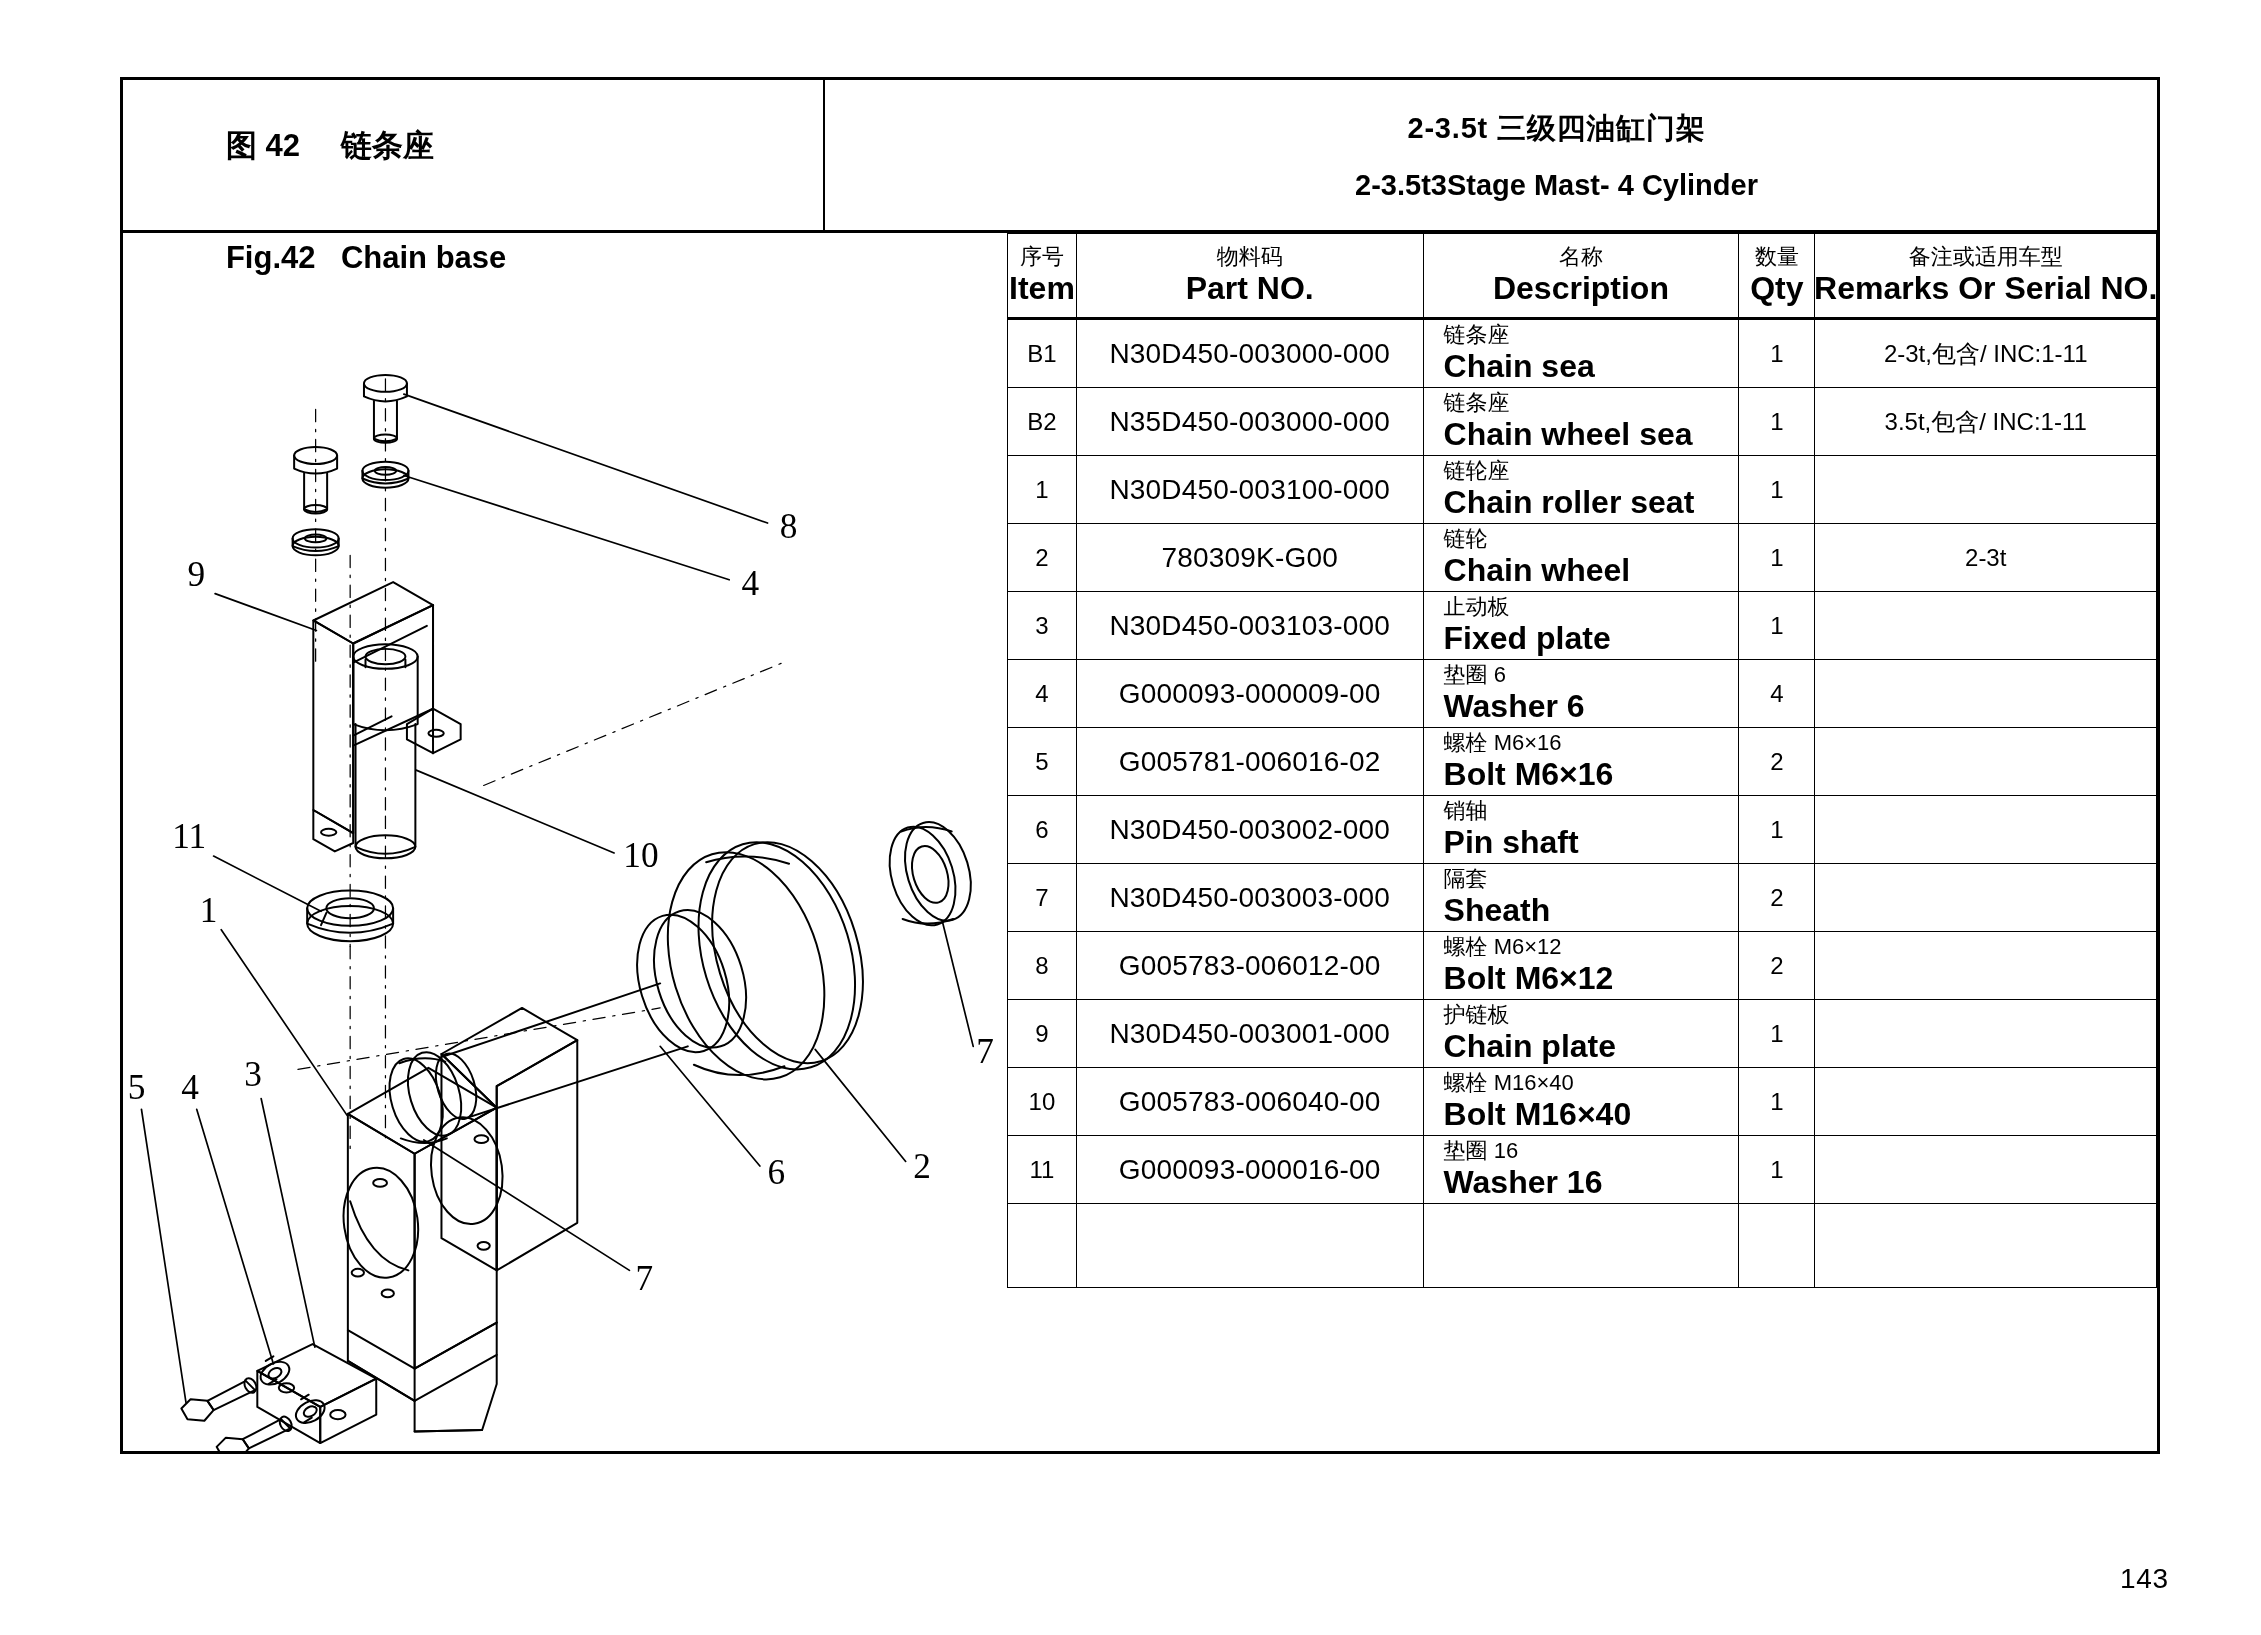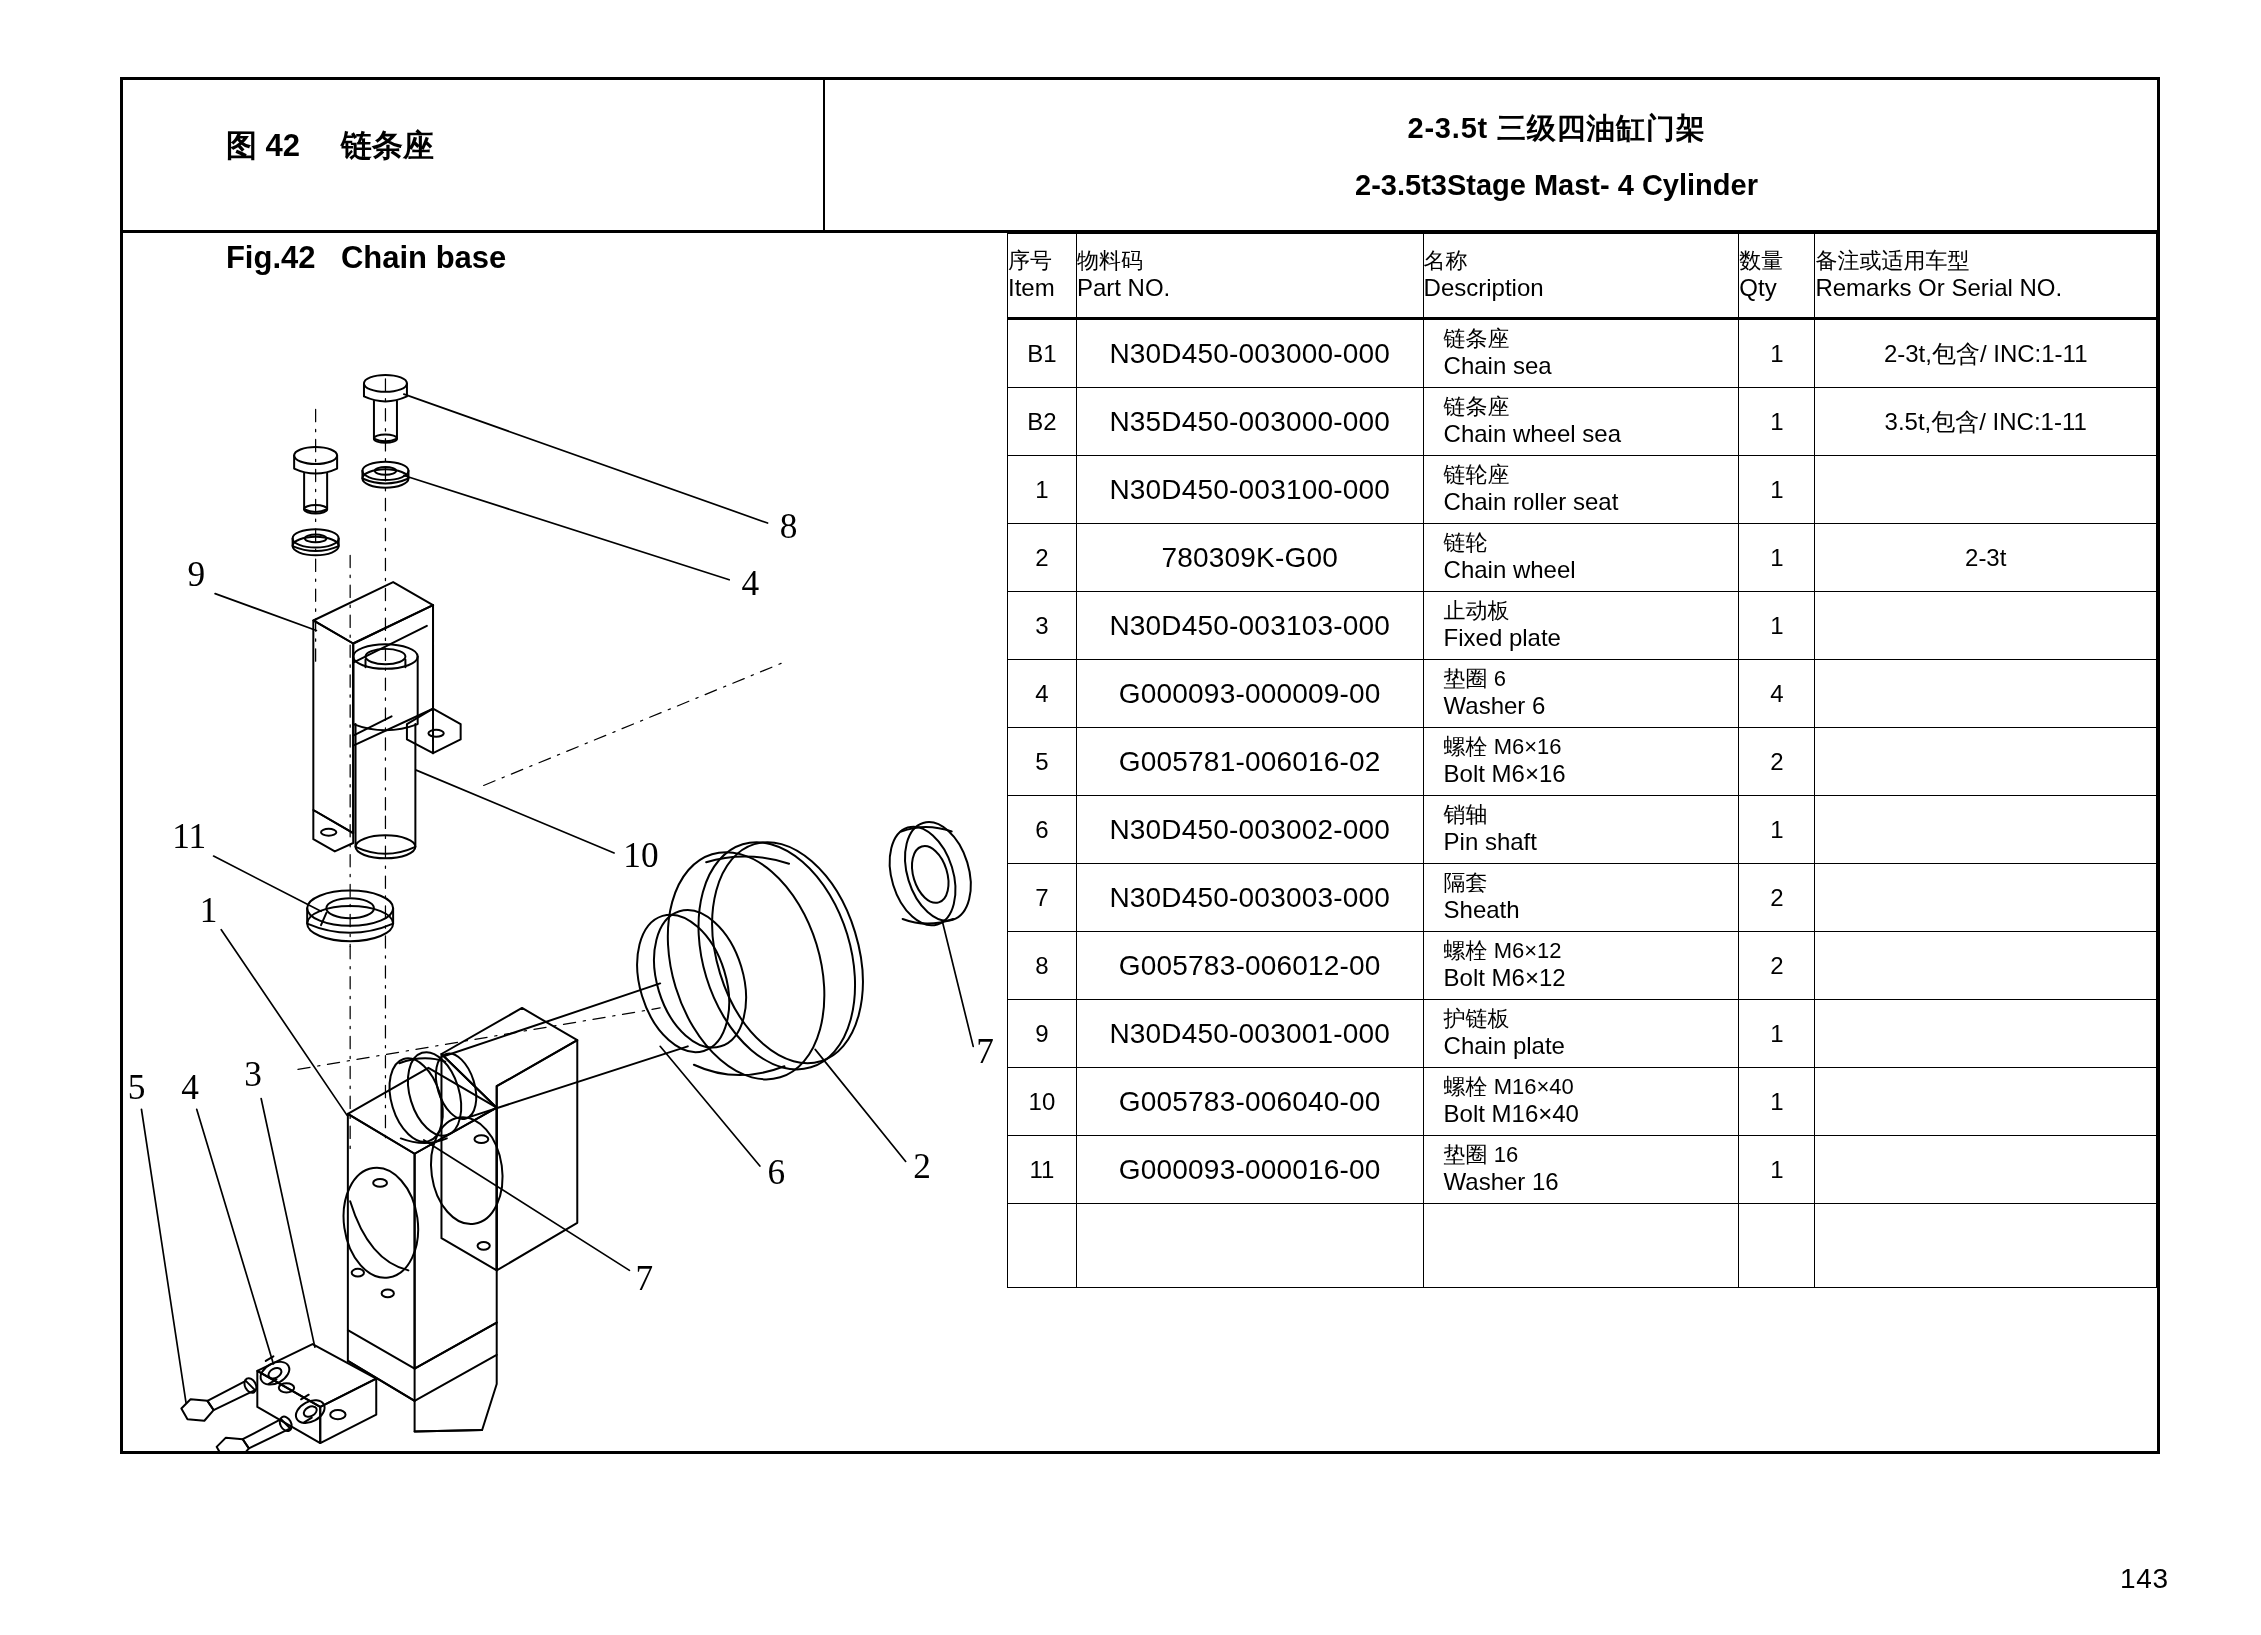--- a/index.html
+++ b/index.html
@@ -138,22 +138,22 @@
   .col-qty    { width: 74px; }
   .col-remark { width: 332px; }
 
   td.cell {
     height: 67px;
   }
   tr.head td.cell { height: 83px; }
   tr.blank td.cell { height: 83px; }
 
   .cn { font-size: 22px; line-height: 1.18; white-space: pre; }
-  .en { font-size: 24px; line-height: 1.18; white-space: pre; }
-  .stack { display: flex; flex-direction: column; align-items: flex-start; justify-content: center; }
+  .en { font-size: 32px; line-height: 1.18; white-space: pre; font-weight: bold; }
+  .stack { display: flex; flex-direction: column; align-items: center; justify-content: center; }
   .mono-val { font-size: 28px; letter-spacing: 0.2px; white-space: pre; }
   .item-val { font-size: 24px; white-space: pre; }
   .qty-val  { font-size: 24px; white-space: pre; }
   .remark-val { font-size: 24px; white-space: pre; }
 
   
   td.desc-cell .stack { align-items: flex-start; padding-left: 20px; }
 
   
   #page-number {

